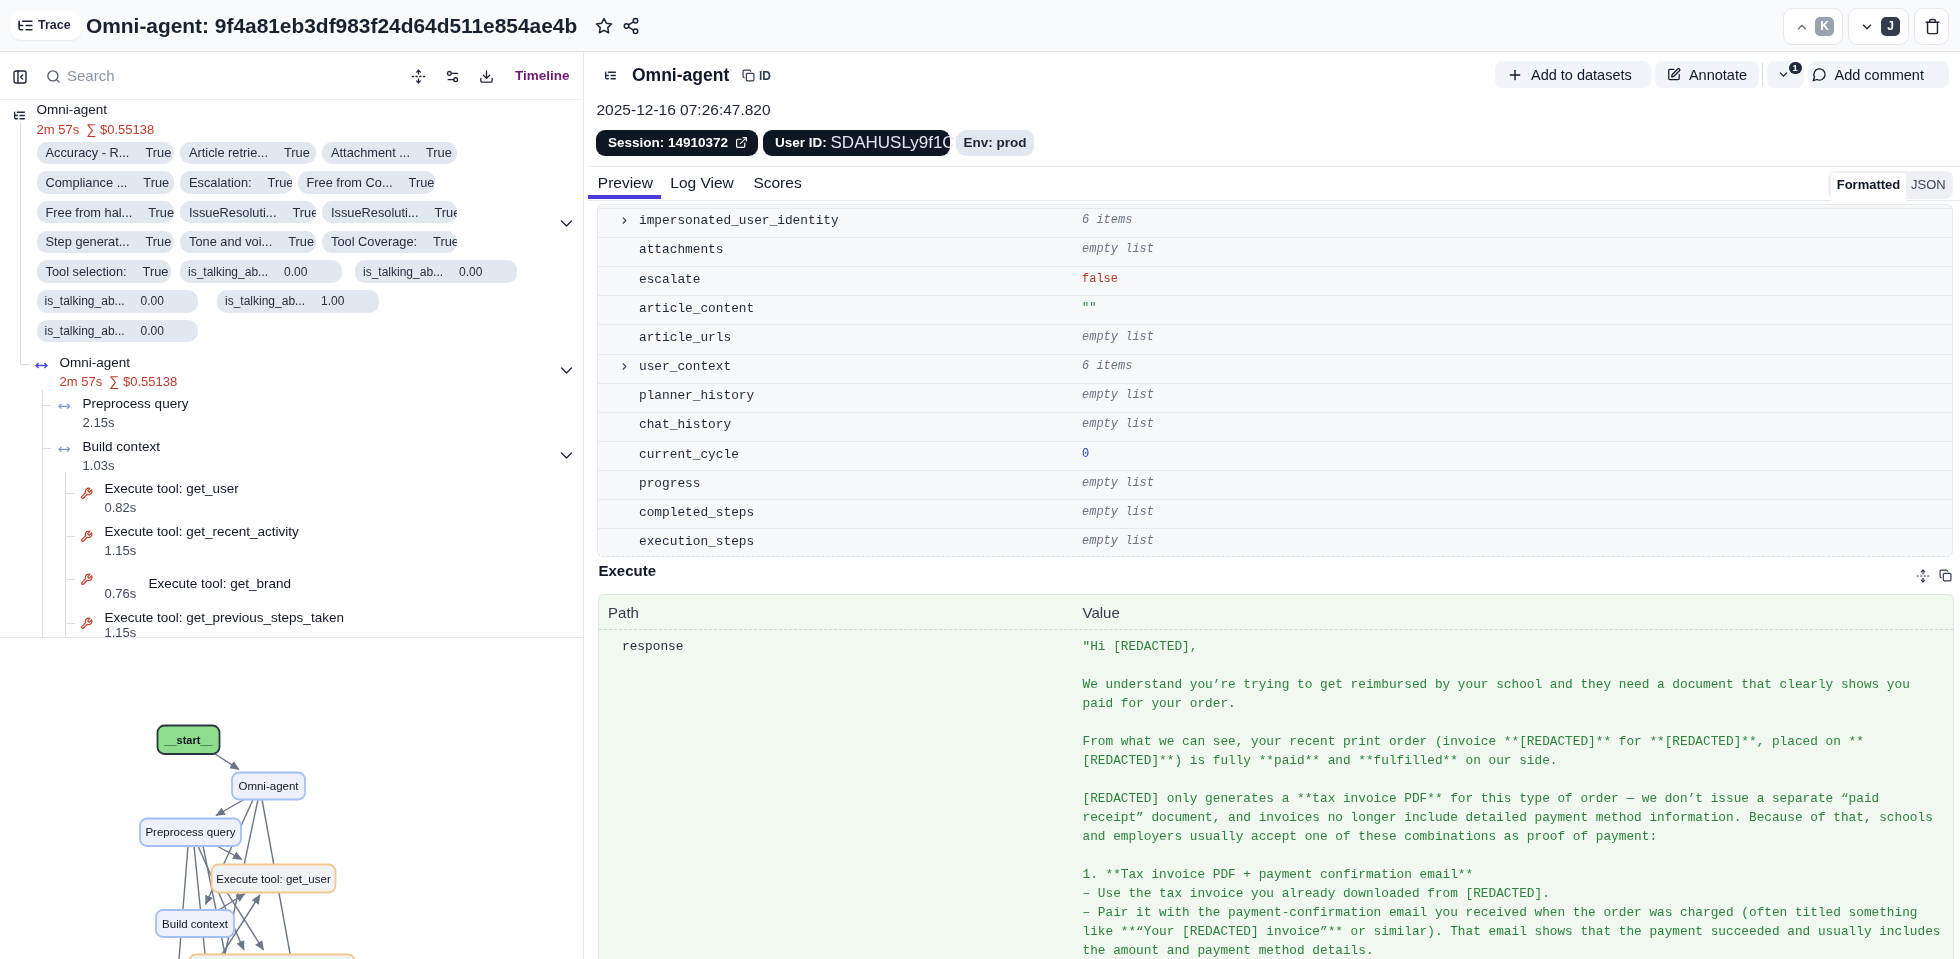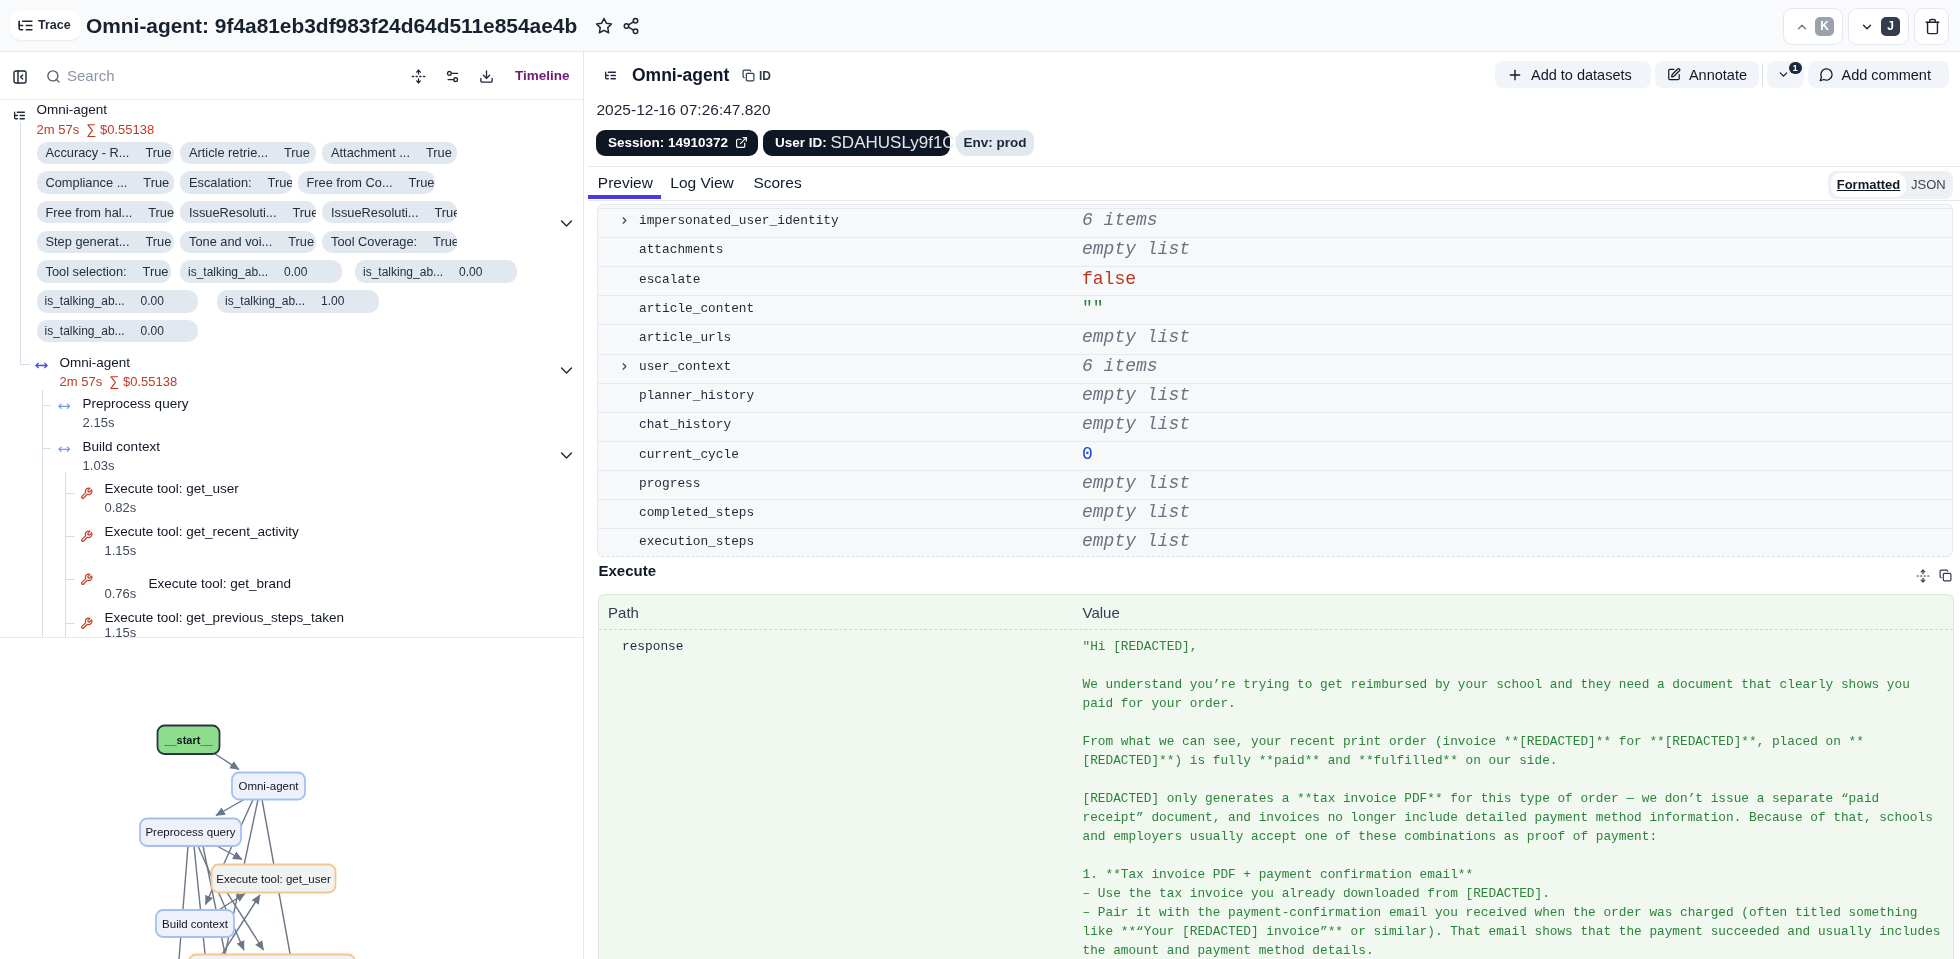--- a/index.html
+++ b/index.html
@@ -54,32 +54,32 @@
 .darkbadge { position:absolute; top:77.5px; white-space:nowrap; height:26.5px; background:#0f1724; border-radius:9px;
   color:#fff; display:flex; align-items:center; font-size:13.5px; font-weight:700; }
 #envbadge { position:absolute; left:368.5px; top:77.5px; height:26.5px; background:#e2e8f0; border-radius:9px;
   color:#1b2535; display:flex; align-items:center; font-size:13.5px; font-weight:700; padding:0 7px; }
 #rp-hdrborder { position:absolute; left:0; top:113.5px; width:1372px; height:1px; background:#e6e8ee; }
 .tab { position:absolute; top:114px; height:34px; line-height:33px; font-size:15.5px; font-weight:500; color:#111b2c; }
 #tabline { position:absolute; left:0; top:142.5px; width:72.5px; height:4px; background:#4a3ae2; }
 #tabborder { position:absolute; left:0; top:148px; width:1372px; height:1px; background:#e6e8ee; }
 #fmtjson { position:absolute; left:1240px; top:119px; width:125px; height:28px; background:#eef0f4;
   border-radius:8px; }
-#fmtjson .on { position:absolute; left:3px; top:2px; width:75px; height:24px; background:#fff;
-  border-radius:10px; text-align:center; line-height:24px; font-size:13px; font-weight:700; color:#111827;text-decoration:underline; }
+#fmtjson .on { position:absolute; left:3px; top:2px; width:75px; height:32px; background:#fff;
+  border-radius:2px; text-align:center; line-height:24px; font-size:13px; font-weight:700; color:#111827; }
 #fmtjson .off { position:absolute; left:83px; top:2px; line-height:24px; font-size:13px; color:#3d4656; }
 
 
 #intable { position:absolute; left:8.5px; top:151.5px; width:1356px; height:353px;
   background:#f7f8fa; border:1px solid #e6e9f1; border-bottom:1px dashed #d9deea; border-radius:6px; overflow:hidden; }
 .irow { position:absolute; left:0; width:1354px; height:29.15px; border-top:1px solid #e6e9f1; }
 .ikey { position:absolute; left:41.5px; top:0; line-height:29px; font-family:"Liberation Mono",monospace;
   font-size:12.8px; color:#1f2937; margin-top:-2.5px; }
 .ival { position:absolute; left:484.5px; top:-2.5px; line-height:29px; font-family:"Liberation Mono",monospace;
-  font-size:18px; }
+  font-size:12px; }
 .muted { color:#6b7280; font-style:italic; }
 .vred { color:#b5371f; } .vgreen { color:#2c833c; } .vblue { color:#2047d0; }
 .ichev { position:absolute; left:21.5px; top:6.5px; }
 
 
 #outlabel { position:absolute; left:10.5px; top:510px; font-size:15px; font-weight:700; color:#111827; }
 #outtable { position:absolute; left:9.5px; top:541.5px; width:1356px; height:366px;
   background:#f0f8f0; border:1px solid #dbe9db; border-radius:6px 6px 0 0; border-bottom:none; }
 #outhdr { position:absolute; left:0; top:0; width:100%; height:35px; border-bottom:1px dashed #c9dcc9; }
 #outhdr .h { position:absolute; top:0; line-height:35px; font-size:15px; color:#333f51; }
@@ -431,21 +431,21 @@
           <path d="M12 3H5a2 2 0 0 0-2 2v14a2 2 0 0 0 2 2h14a2 2 0 0 0 2-2v-7"></path>
           <path d="M18.375 2.625a1 1 0 0 1 3 3l-9.013 9.014a2 2 0 0 1-.853.505l-2.873.84a.5.5 0 0 1-.62-.62l.84-2.873a2 2 0 0 1 .506-.852z"></path>
         </svg>Annotate</div>
 <div class="abs" style="left:1174px;top:11px;width:1px;height:23px;background:#d8dee6"></div>
 <div class="secbtn" style="left:1178.5px;width:37px">
         <svg style="margin-left:10px" width="13" height="13" viewBox="0 0 24 24" fill="none" stroke="#111827" stroke-width="2.2" stroke-linecap="round" stroke-linejoin="round">
           <path d="m6 9 6 6 6-6"></path>
         </svg>
       </div>
 <div class="abs" style="left:1201px;top:9.5px;width:12.5px;height:12.5px;background:#1e293b;border-radius:6.5px;color:#fff;font-size:9.5px;font-weight:700;text-align:center;line-height:12.5px">1</div>
-<div class="secbtn" style="left:1219.5px;width:141.5px;padding:0 11px"><svg style="margin-right:8px" width="15" height="15" viewBox="0 0 24 24" fill="none" stroke="#111827" stroke-width="2.1" stroke-linecap="round" stroke-linejoin="round">
+<div class="secbtn" style="left:1219.5px;width:141.5px;padding:0 4px"><svg style="margin-right:8px" width="15" height="15" viewBox="0 0 24 24" fill="none" stroke="#111827" stroke-width="2.1" stroke-linecap="round" stroke-linejoin="round">
           <path d="M7.9 20A9 9 0 1 0 4 16.1L2 22Z"></path>
         </svg>Add comment</div>
 <div id="intable">
 <div class="irow" style="top:3.3px">
           <svg class="ichev" width="11" height="11" viewBox="0 0 24 24" fill="none" stroke="#374151" stroke-width="2.4" stroke-linecap="round" stroke-linejoin="round">
             <path d="m9 18 6-6-6-6"></path>
           </svg>
           <div class="ikey">impersonated_user_identity</div>
           <div class="ival"><span class="muted">6 items</span></div>
         </div>

